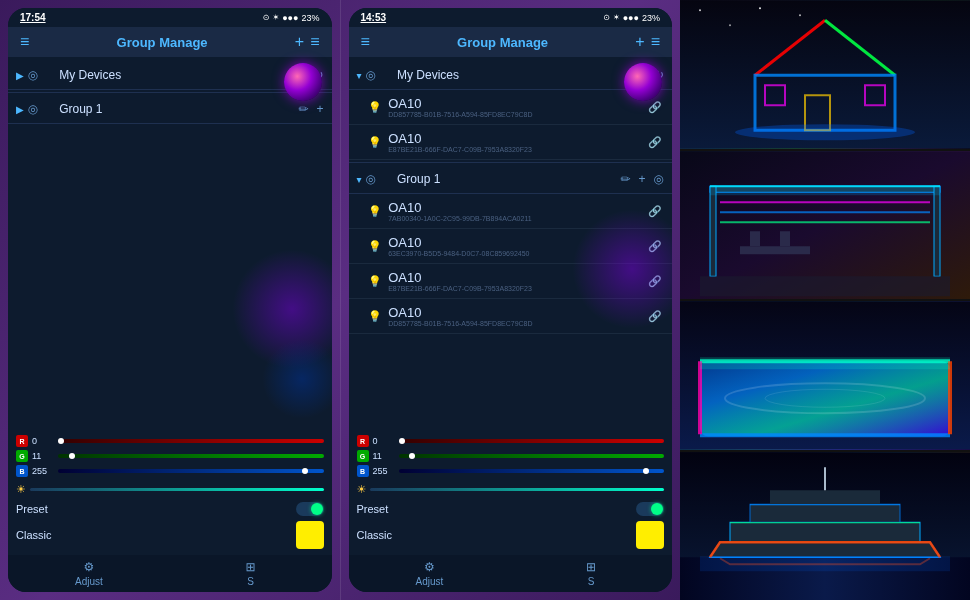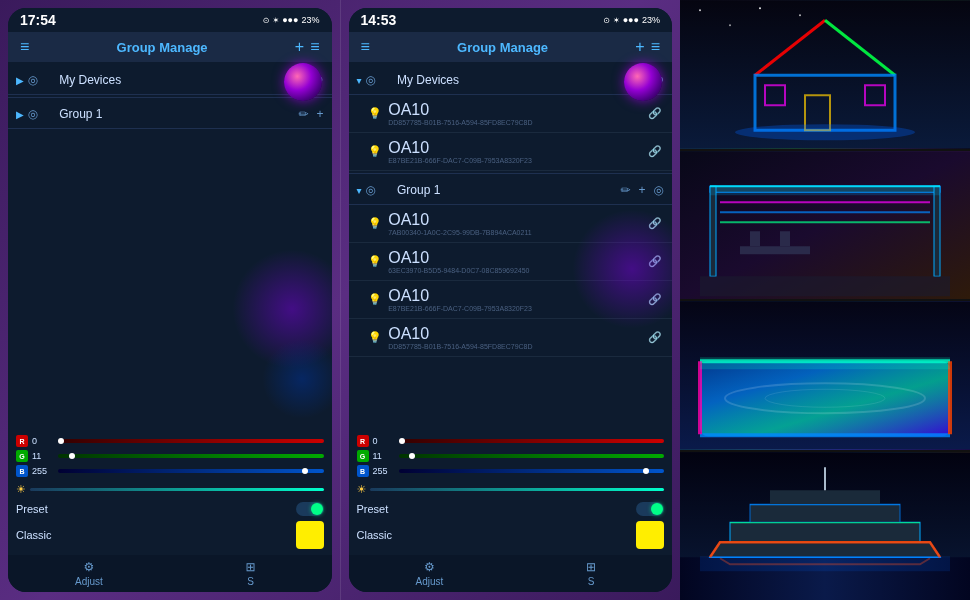--- a/index.html
+++ b/index.html
@@ -42,23 +42,24 @@
 
     
     .status-bar {
       display: flex;
       justify-content: space-between;
       align-items: center;
       padding: 4px 12px;
       background: #0d1b2e;
     }
     .status-left {
-      font-size: 14px;
+      font-size: 10px;
       color: #fff;
       font-weight: 600;
+      text-decoration: underline;
     }
     .status-right {
       display: flex;
       align-items: center;
       gap: 3px;
       font-size: 9px;
       color: #fff;
     }
 
     
@@ -155,21 +156,21 @@
     .device-bulb {
       color: #6699cc;
       font-size: 11px;
       margin-right: 6px;
     }
     .device-info {
       flex: 1;
     }
     .device-name {
       color: #cce0ff;
-      font-size: 16px;
+      font-size: 13px;
       font-weight: 500;
     }
     .device-id {
       color: #4a6080;
       font-size: 7px;
     }
     .link-icon {
       color: #4a6080;
       font-size: 11px;
     }

